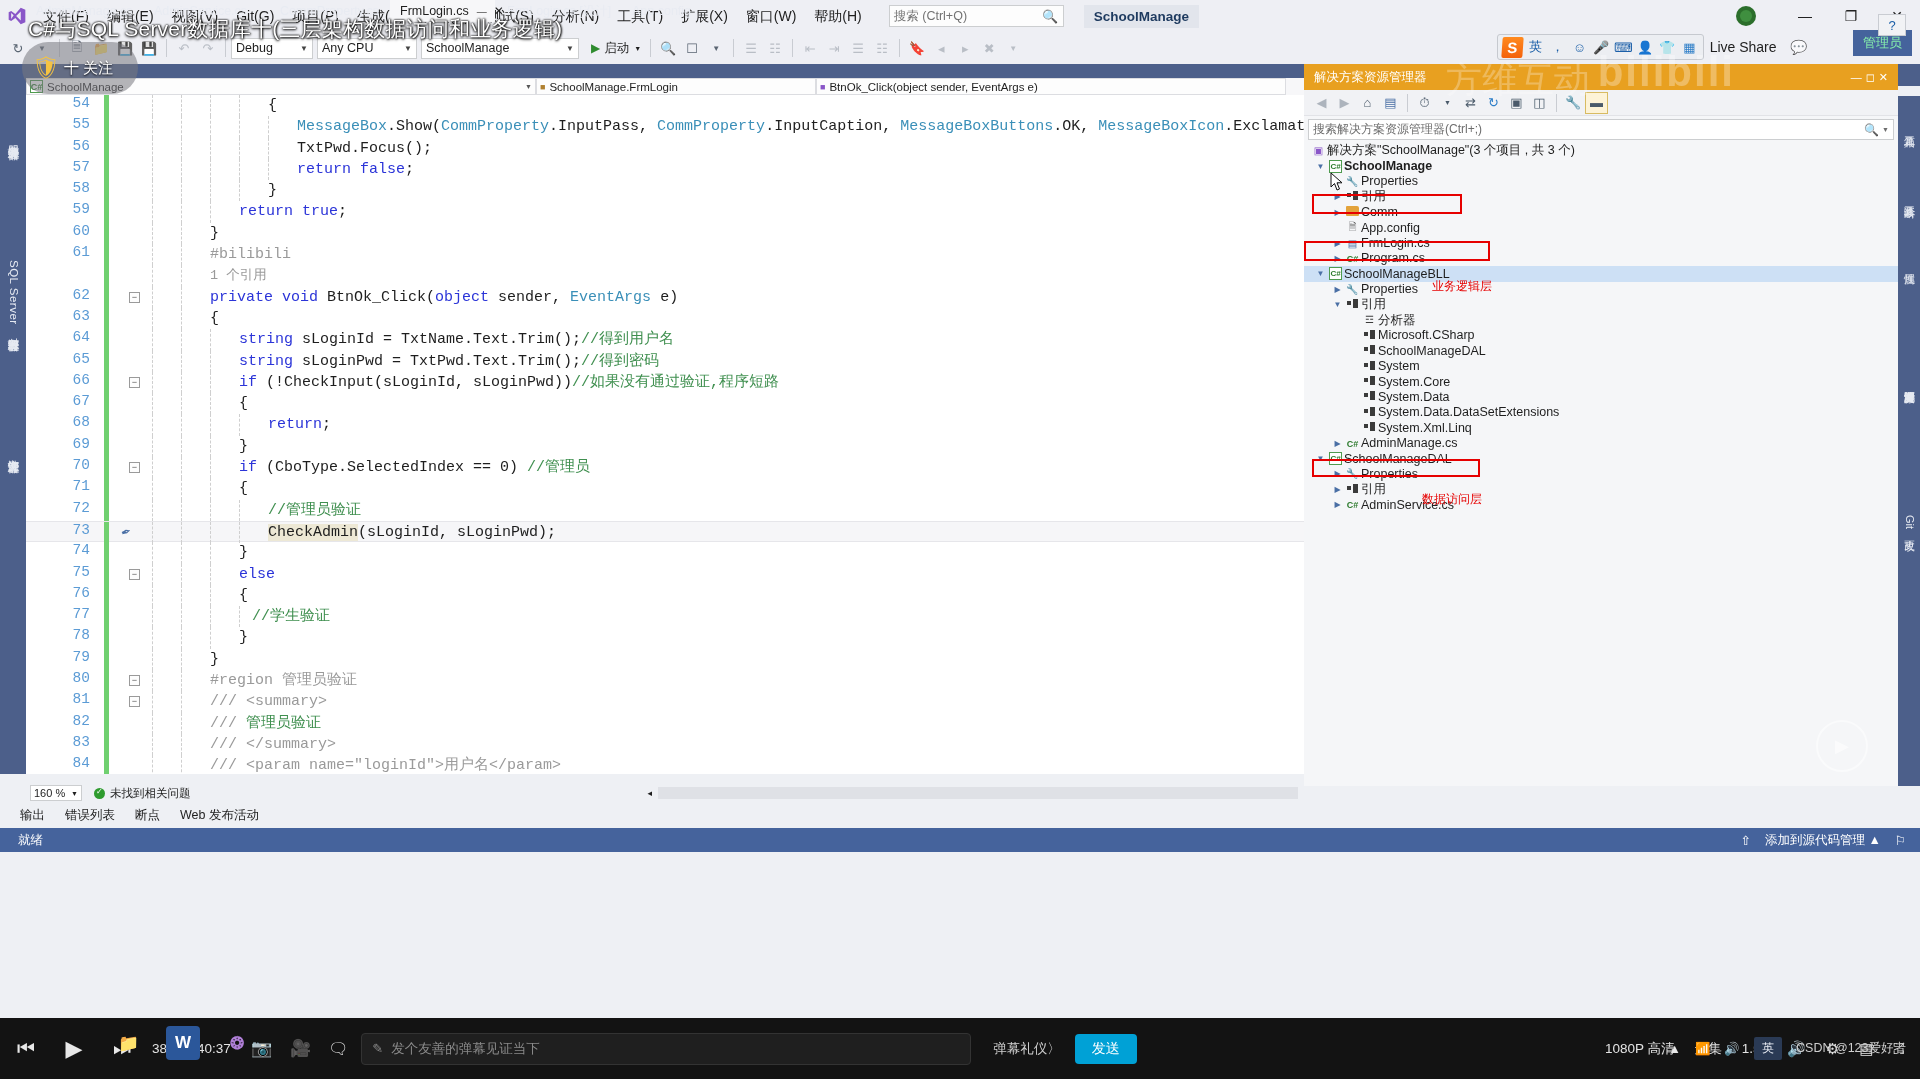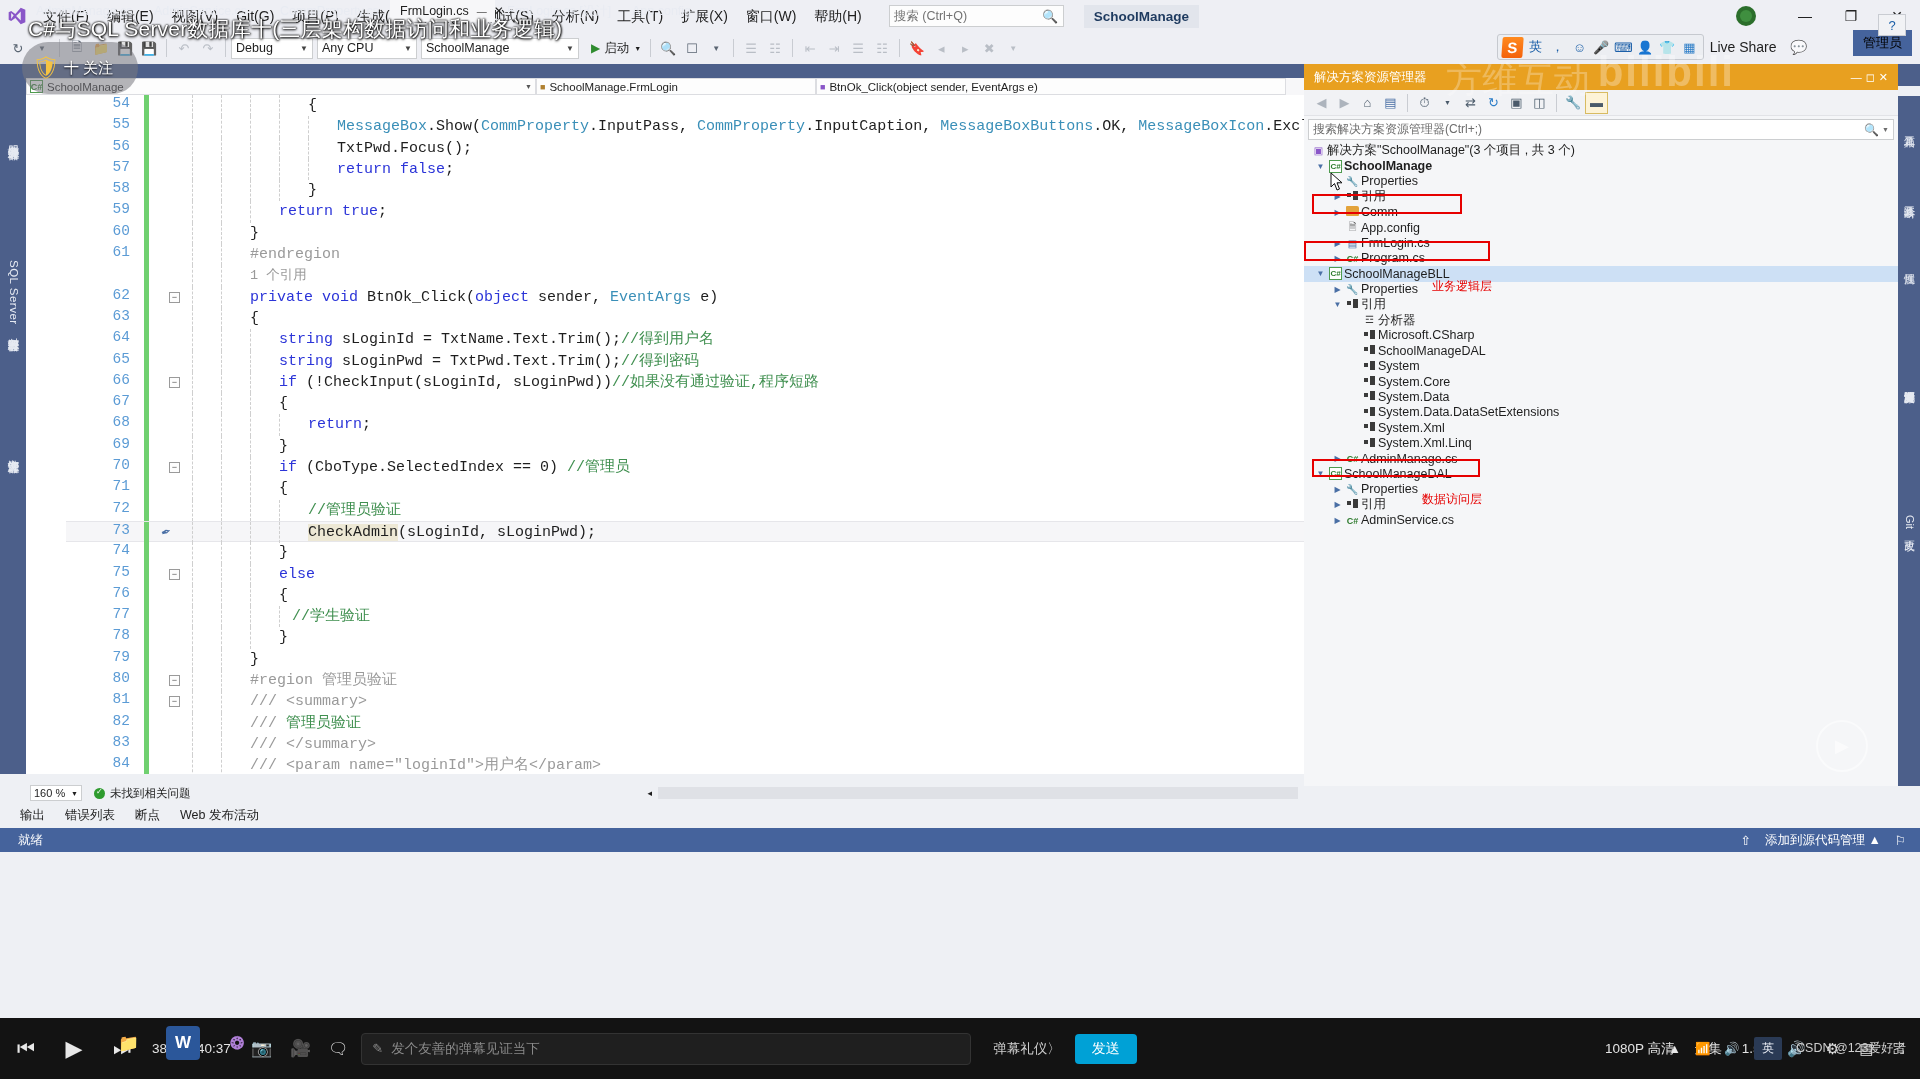--- a/index.html
+++ b/index.html
@@ -69,21 +69,21 @@
     transform:skewX(-4deg); border-radius:2px;}
   .ime-i{ width:19px;height:21px;display:flex;align-items:center;justify-content:center;font-size:13px;color:#1b5fa8;}
 
   .liveshare{
     position:absolute; right:112px; top:32px; height:30px; display:flex;align-items:center;
     font-size:14px; color:#1e1e1e; z-index:30;
   }
   .liveshare .ls-ico{ margin-right:6px; font-size:13px; }
   .liveshare .ls-cursor{ margin-left:14px; opacity:.65; }
   .admin-chip{
-    position:absolute; right:8px; top:30px; background:#45639c; color:#000000;
+    position:absolute; right:8px; top:30px; background:#45639c; color:#86efac;
     font-size:13px; padding:4px 10px; z-index:30;
   }
   .help-chip{
     position:absolute; right:14px; top:14px; width:28px;height:22px;background:#f1f2f5;
     border:1px solid #c9ccd2; display:flex;align-items:center;justify-content:center;
     font-size:13px;color:#1b5fa8; z-index:31;
   }
 
   
   .tabstrip {
@@ -128,21 +128,21 @@
     font-size:11.5px; color:#1e1e1e; padding:0 3px;
   }
   .nav-combo .nico{ margin-right:4px; font-size:9px; }
   .nav-combo .narr{ margin-left:auto; font-size:7px;color:#555; }
 
   
   .editor {
     position:absolute; left:26px; top:95px; width:1278px; height:679px;
     background:#fff; overflow:hidden;
   }
-  .code-line { position:relative; height:21.3px; white-space:pre;margin-left:40px; }
+  .code-line { position:relative; height:21.3px; white-space:pre; }
   .gutter-num {
     position:absolute; left:0; width:64px; text-align:right;
     font-family:"Liberation Mono", monospace; font-size:14.5px; color:#5b9bd5;
   }
   .chbar { position:absolute; left:78px; top:0; width:5px; height:21.3px; background:#70d070; }
   .fold {
     position:absolute; left:103px; top:5px; width:11px; height:11px;
     border:1px solid #9a9a9a; background:#fdfdfd; color:#555;
     font-size:9px; line-height:9px; text-align:center;
   }
@@ -471,21 +471,21 @@
 
   <div class="editor">
     <div id="code-body">
         <div class="code-line"><div class="gutter-num">54</div><div class="chbar"></div><div class="indent-guide" style="left: 126px;"></div><div class="indent-guide" style="left: 155px;"></div><div class="indent-guide" style="left: 184px;"></div><div class="indent-guide" style="left: 213px;"></div><div class="code-text" style="left: 242px;"><span>{</span></div></div>
         <div class="code-line"><div class="gutter-num">55</div><div class="chbar"></div><div class="indent-guide" style="left: 126px;"></div><div class="indent-guide" style="left: 155px;"></div><div class="indent-guide" style="left: 184px;"></div><div class="indent-guide" style="left: 213px;"></div><div class="indent-guide" style="left: 242px;"></div><div class="code-text" style="left: 271px;"><span class="t">MessageBox</span><span>.Show(</span><span class="t">CommProperty</span><span>.InputPass, </span><span class="t">CommProperty</span><span>.InputCaption, </span><span class="t">MessageBoxButtons</span><span>.OK, </span><span class="t">MessageBoxIcon</span><span>.Exclamation);</span></div></div>
         <div class="code-line"><div class="gutter-num">56</div><div class="chbar"></div><div class="indent-guide" style="left: 126px;"></div><div class="indent-guide" style="left: 155px;"></div><div class="indent-guide" style="left: 184px;"></div><div class="indent-guide" style="left: 213px;"></div><div class="indent-guide" style="left: 242px;"></div><div class="code-text" style="left: 271px;"><span>TxtPwd.Focus();</span></div></div>
         <div class="code-line"><div class="gutter-num">57</div><div class="chbar"></div><div class="indent-guide" style="left: 126px;"></div><div class="indent-guide" style="left: 155px;"></div><div class="indent-guide" style="left: 184px;"></div><div class="indent-guide" style="left: 213px;"></div><div class="indent-guide" style="left: 242px;"></div><div class="code-text" style="left: 271px;"><span class="k">return</span><span> </span><span class="k">false</span><span>;</span></div></div>
         <div class="code-line"><div class="gutter-num">58</div><div class="chbar"></div><div class="indent-guide" style="left: 126px;"></div><div class="indent-guide" style="left: 155px;"></div><div class="indent-guide" style="left: 184px;"></div><div class="indent-guide" style="left: 213px;"></div><div class="code-text" style="left: 242px;"><span>}</span></div></div>
         <div class="code-line"><div class="gutter-num">59</div><div class="chbar"></div><div class="indent-guide" style="left: 126px;"></div><div class="indent-guide" style="left: 155px;"></div><div class="indent-guide" style="left: 184px;"></div><div class="code-text" style="left: 213px;"><span class="k">return</span><span> </span><span class="k">true</span><span>;</span></div></div>
         <div class="code-line"><div class="gutter-num">60</div><div class="chbar"></div><div class="indent-guide" style="left: 126px;"></div><div class="indent-guide" style="left: 155px;"></div><div class="code-text" style="left: 184px;"><span>}</span></div></div>
-        <div class="code-line"><div class="gutter-num">61</div><div class="chbar"></div><div class="indent-guide" style="left: 126px;"></div><div class="indent-guide" style="left: 155px;"></div><div class="code-text" style="left: 184px;"><span class="g">#endregion</span></div></div>
+        <div class="code-line"><div class="gutter-num">61</div><div class="chbar"></div><div class="indent-guide" style="left: 126px;"></div><div class="indent-guide" style="left: 155px;"></div><div class="code-text" style="left: 184px;"><span class="g">#bilibili</span></div></div>
         <div class="code-line"><div class="chbar"></div><div class="indent-guide" style="left: 126px;"></div><div class="indent-guide" style="left: 155px;"></div><div class="code-text" style="left: 184px;"><span class="ref">1 个引用</span></div></div>
         <div class="code-line"><div class="gutter-num">62</div><div class="chbar"></div><div class="fold">−</div><div class="indent-guide" style="left: 126px;"></div><div class="indent-guide" style="left: 155px;"></div><div class="code-text" style="left: 184px;"><span class="k">private</span><span> </span><span class="k">void</span><span> BtnOk_Click(</span><span class="k">object</span><span> sender, </span><span class="t">EventArgs</span><span> e)</span></div></div>
         <div class="code-line"><div class="gutter-num">63</div><div class="chbar"></div><div class="indent-guide" style="left: 126px;"></div><div class="indent-guide" style="left: 155px;"></div><div class="code-text" style="left: 184px;"><span>{</span></div></div>
         <div class="code-line"><div class="gutter-num">64</div><div class="chbar"></div><div class="indent-guide" style="left: 126px;"></div><div class="indent-guide" style="left: 155px;"></div><div class="indent-guide" style="left: 184px;"></div><div class="code-text" style="left: 213px;"><span class="k">string</span><span> sLoginId = TxtName.Text.Trim();</span><span class="c">//得到用户名</span></div></div>
         <div class="code-line"><div class="gutter-num">65</div><div class="chbar"></div><div class="indent-guide" style="left: 126px;"></div><div class="indent-guide" style="left: 155px;"></div><div class="indent-guide" style="left: 184px;"></div><div class="code-text" style="left: 213px;"><span class="k">string</span><span> sLoginPwd = TxtPwd.Text.Trim();</span><span class="c">//得到密码</span></div></div>
         <div class="code-line"><div class="gutter-num">66</div><div class="chbar"></div><div class="fold">−</div><div class="indent-guide" style="left: 126px;"></div><div class="indent-guide" style="left: 155px;"></div><div class="indent-guide" style="left: 184px;"></div><div class="code-text" style="left: 213px;"><span class="k">if</span><span> (!CheckInput(sLoginId, sLoginPwd))</span><span class="c">//如果没有通过验证,程序短路</span></div></div>
         <div class="code-line"><div class="gutter-num">67</div><div class="chbar"></div><div class="indent-guide" style="left: 126px;"></div><div class="indent-guide" style="left: 155px;"></div><div class="indent-guide" style="left: 184px;"></div><div class="code-text" style="left: 213px;"><span>{</span></div></div>
         <div class="code-line"><div class="gutter-num">68</div><div class="chbar"></div><div class="indent-guide" style="left: 126px;"></div><div class="indent-guide" style="left: 155px;"></div><div class="indent-guide" style="left: 184px;"></div><div class="indent-guide" style="left: 213px;"></div><div class="code-text" style="left: 242px;"><span class="k">return</span><span>;</span></div></div>
         <div class="code-line"><div class="gutter-num">69</div><div class="chbar"></div><div class="indent-guide" style="left: 126px;"></div><div class="indent-guide" style="left: 155px;"></div><div class="indent-guide" style="left: 184px;"></div><div class="code-text" style="left: 213px;"><span>}</span></div></div>
         <div class="code-line"><div class="gutter-num">70</div><div class="chbar"></div><div class="fold">−</div><div class="indent-guide" style="left: 126px;"></div><div class="indent-guide" style="left: 155px;"></div><div class="indent-guide" style="left: 184px;"></div><div class="code-text" style="left: 213px;"><span class="k">if</span><span> (CboType.SelectedIndex == 0) </span><span class="c">//管理员</span></div></div>
@@ -632,25 +632,20 @@
             <span class="tl">System.Data</span>
           </div>
           <div class="tn" style="padding-left: 44px;">
             <span class="exp"></span>
             <span class="ti"><span class="ref-sq"></span></span>
             <span class="tl">System.Data.DataSetExtensions</span>
           </div>
           <div class="tn" style="padding-left: 44px;">
             <span class="exp"></span>
             <span class="ti"><span class="ref-sq"></span></span>
-            <span class="tl">System.Xml</span>
-          </div>
-          <div class="tn" style="padding-left: 44px;">
-            <span class="exp"></span>
-            <span class="ti"><span class="ref-sq"></span></span>
             <span class="tl">System.Xml.Linq</span>
           </div>
           <div class="tn" style="padding-left: 27px;">
             <span class="exp">▶</span>
             <span class="ti"><span style="color:#2c7a2c;font-weight:bold;font-size:9px">C#</span></span>
             <span class="tl">AdminManage.cs</span>
           </div>
           <div class="tn" style="padding-left: 10px;">
             <span class="exp">▼</span>
             <span class="ti"><span class="cs-badge">C#</span></span>

